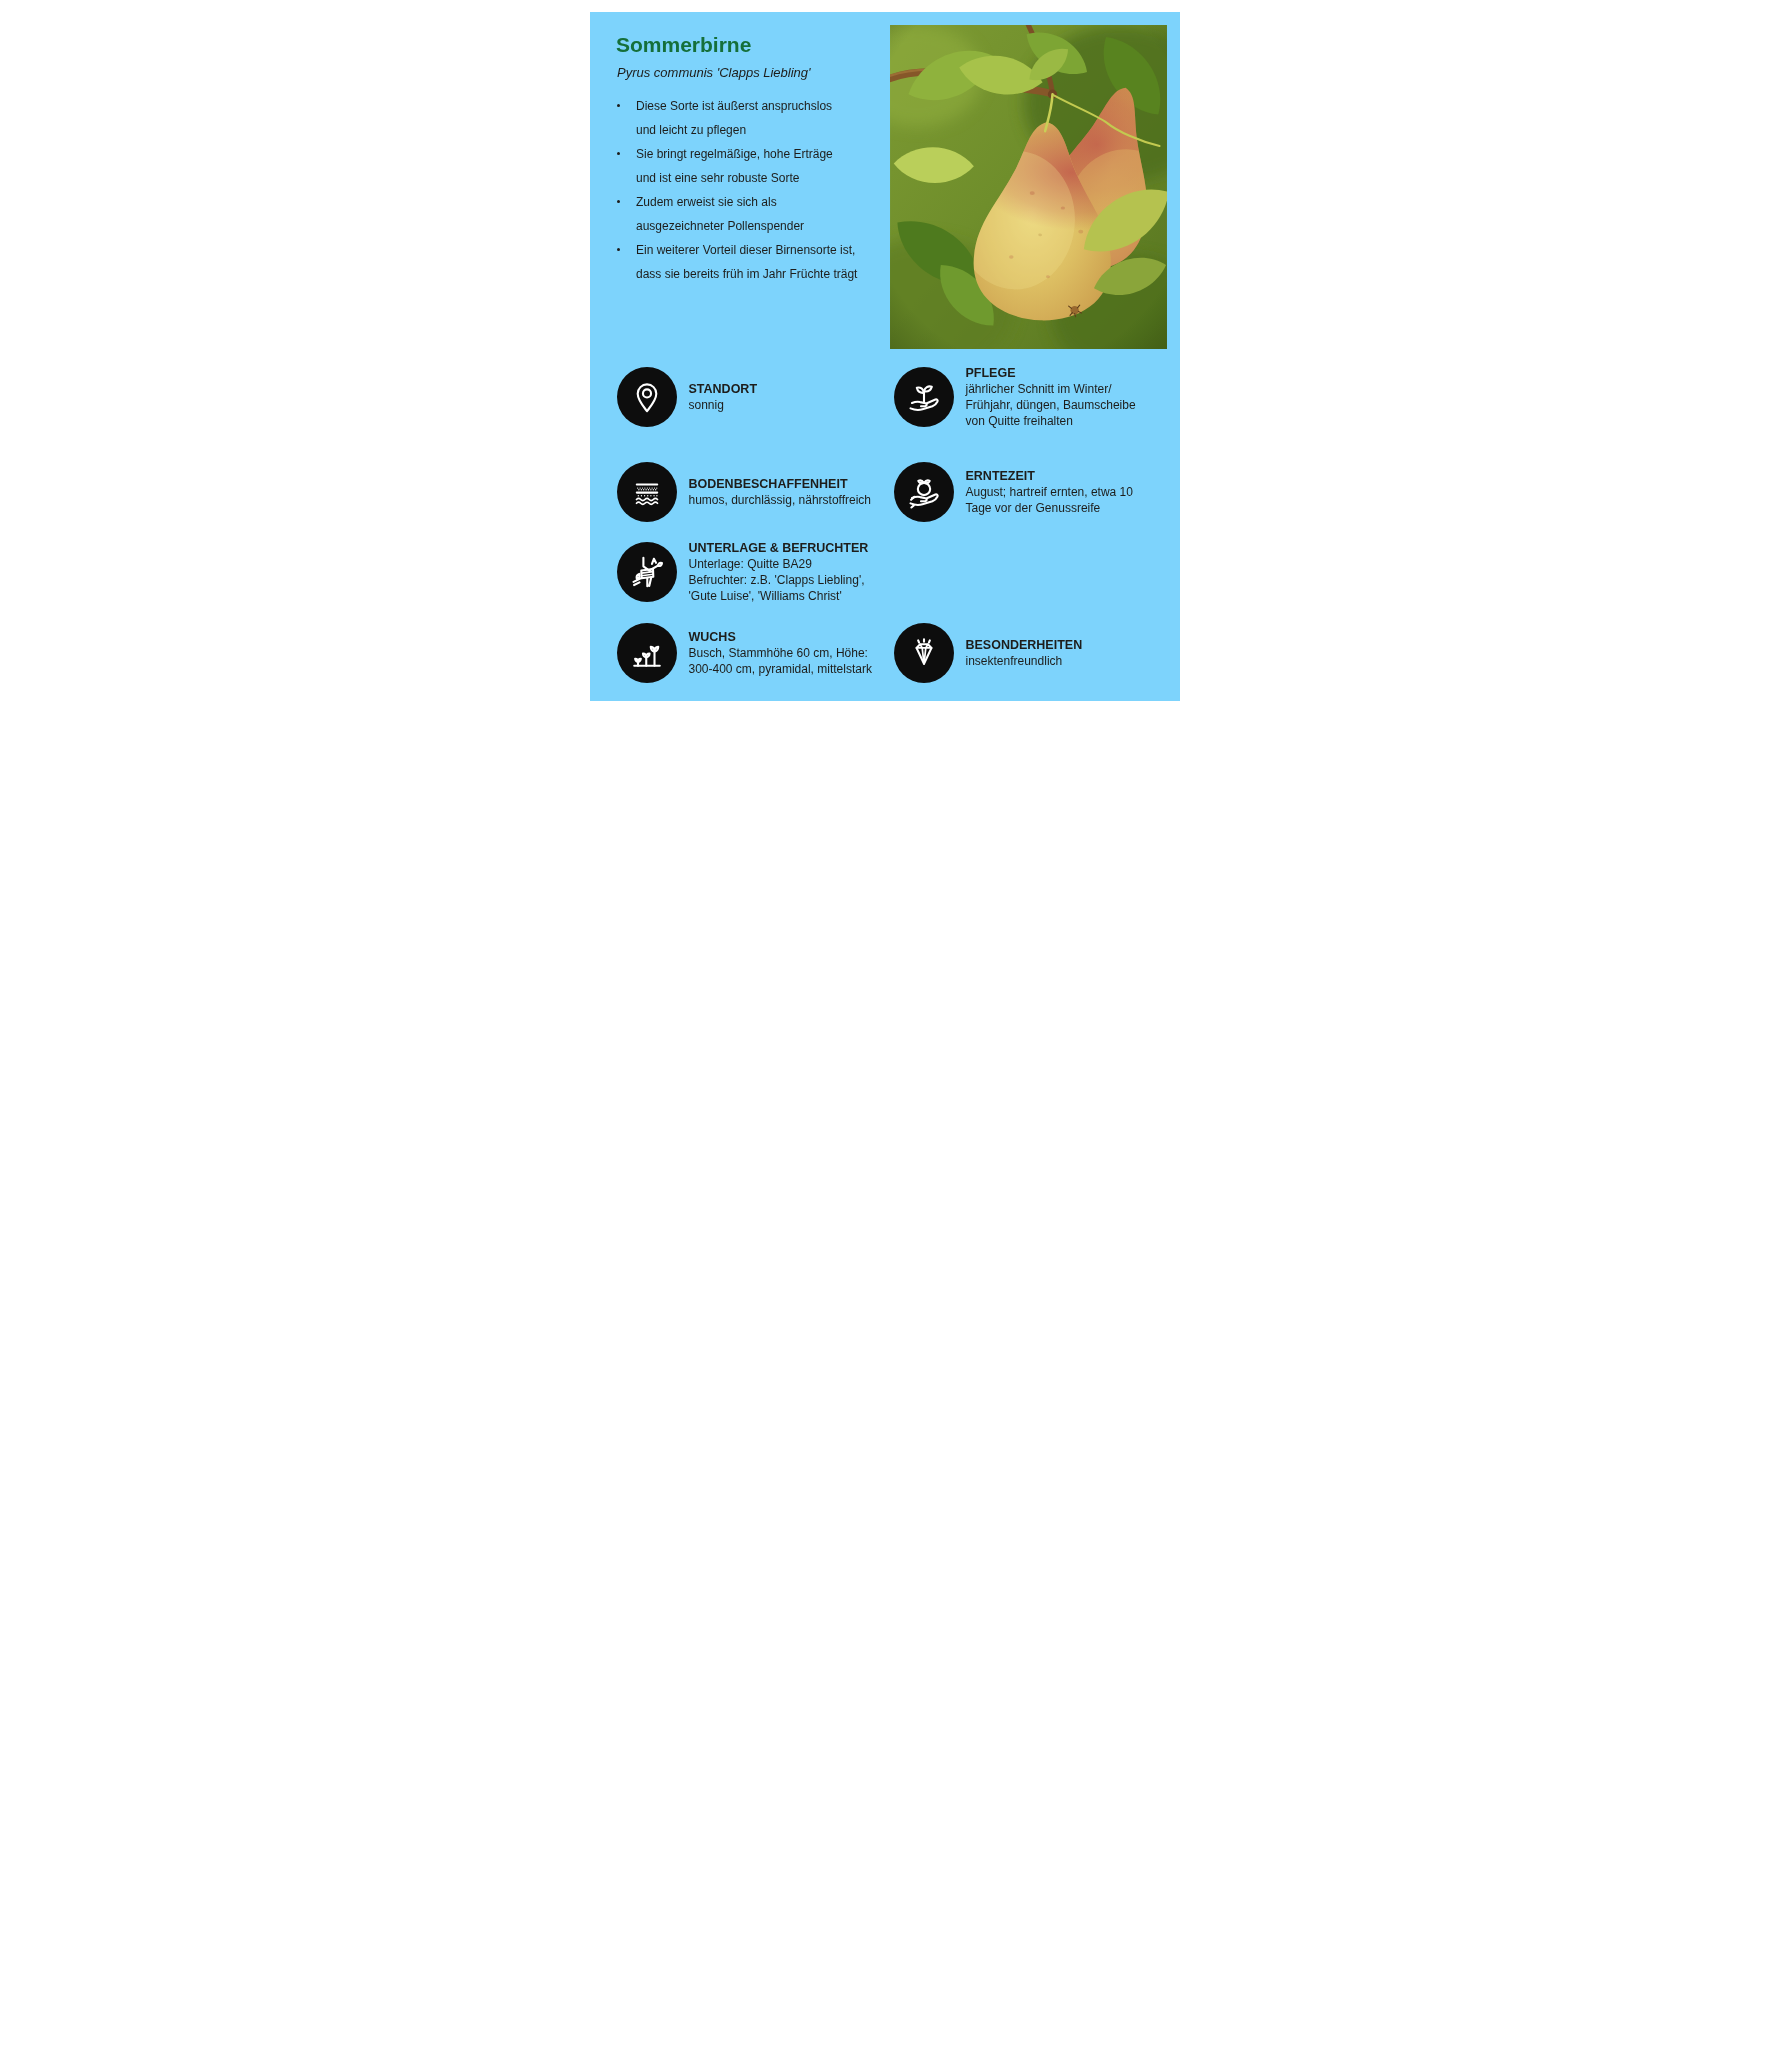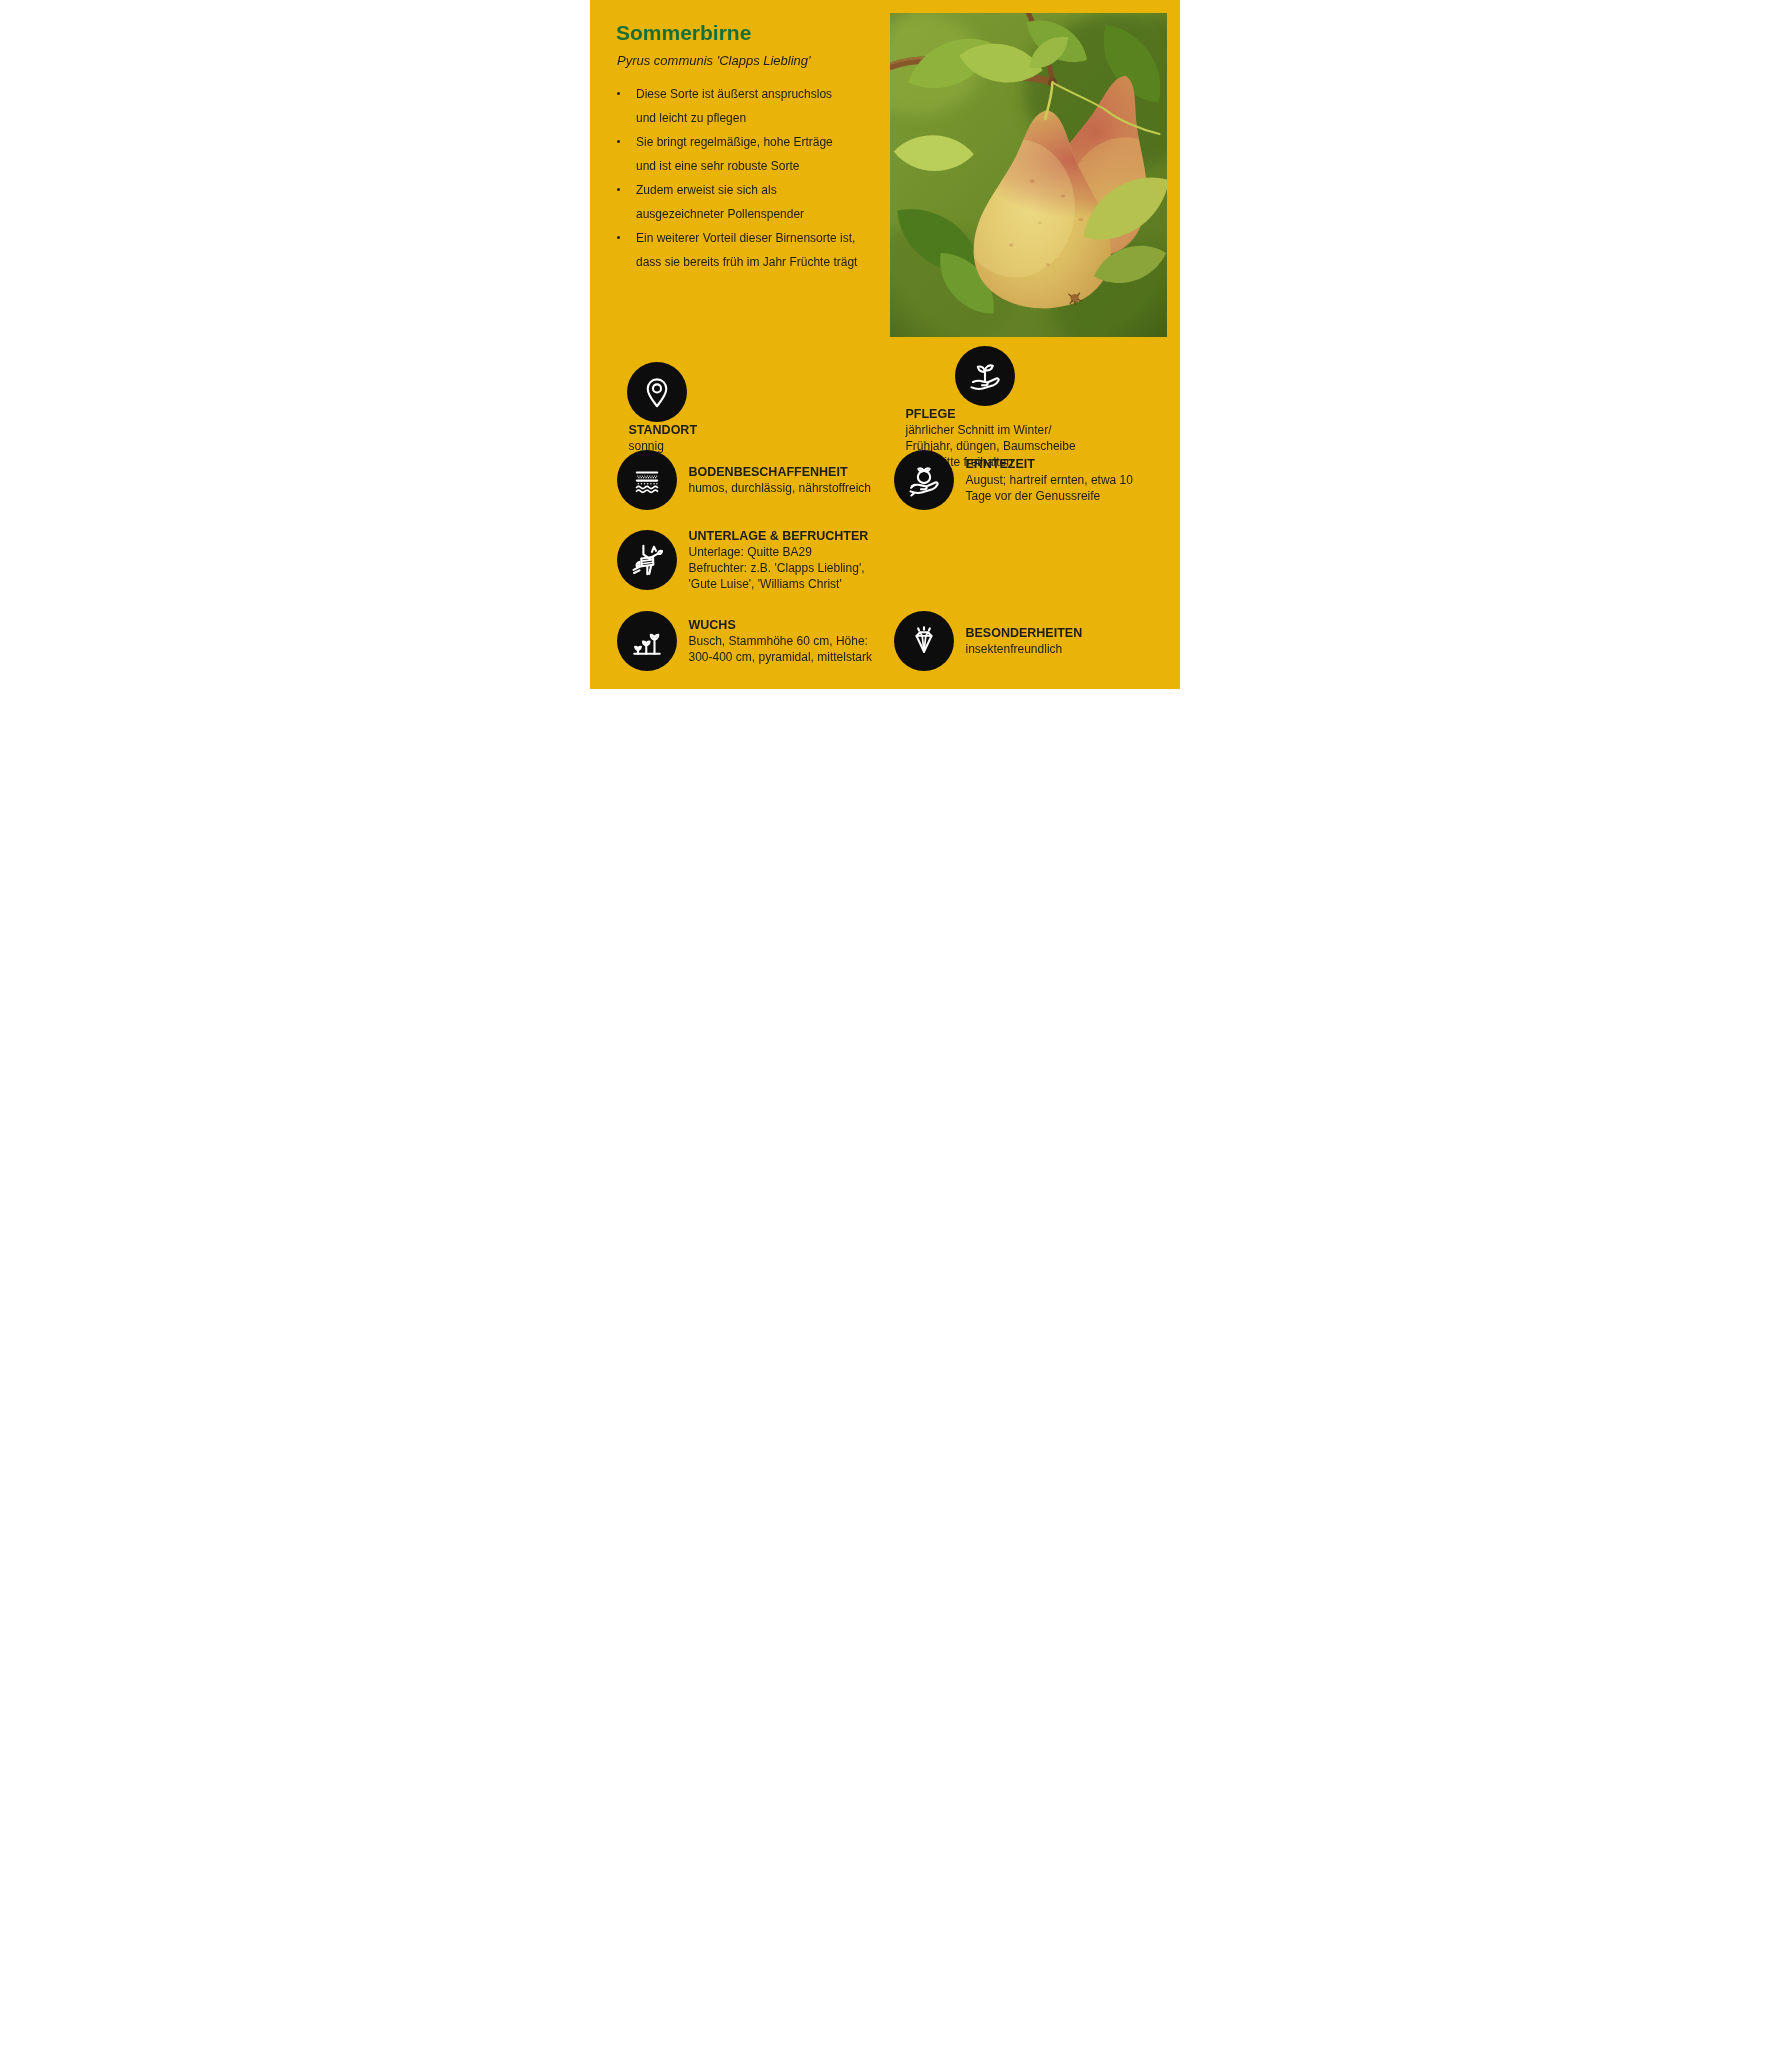--- a/index.html
+++ b/index.html
@@ -1,37 +1,37 @@
 <!DOCTYPE html>
 <html lang="de" style="font-size:7.4px"><head>
 <meta charset="utf-8">
 <style>
   html,body{margin:0;padding:0;background:#ffffff;}
   body{font-family:"Liberation Sans", sans-serif; color:#1d1d1b;}
-  .page{position:relative;width:590px;height:689px;margin:0 auto;background:#eab308;overflow:hidden;}
+  .page{position:relative;width:590px;height:689px;margin:12px auto;background:#7dd3fc;overflow:hidden;}
 
   
   .title{position:absolute;left:26px;top:22px;margin:0;font-size:21px;line-height:1.05;font-weight:700;color:#156f3a;letter-spacing:0;}
   .subtitle{position:absolute;left:27px;top:53px;margin:0;font-size:13px;font-style:italic;font-weight:400;color:#1d1d1b;}
 
   
   .bullets{position:absolute;left:26px;top:82px;width:258px;list-style:none;margin:0;padding:0;}
   .bullet-item{position:relative;padding-left:20px;}
   .bullet-dot{position:absolute;left:0.9px;top:10px;width:3.2px;height:3.2px;border-radius:50%;background:#1d1d1b;}
   .bullet-line{font-size:12px;line-height:24px;white-space:nowrap;}
 
   
   .photo-wrap{position:absolute;left:300px;top:13.4px;width:277px;height:324px;}
   .photo-wrap svg{display:block;}
 
   
   .info-block{position:absolute;display:flex;align-items:center;transform:translateY(-50%);}
   .info-block.col-left{left:27px;}
   .info-block.col-right{left:304px;}
-  .row-1{top:408px;flex-direction:column;} .row-2{top:480px;} .row-3{top:560px;} .row-4{top:641px;}
+  .row-1{top:385px;} .row-2{top:480px;} .row-3{top:560px;} .row-4{top:641px;}
   .icon-circle{flex:0 0 auto;width:60px;height:60px;border-radius:50%;background:#0d0d0d;display:flex;align-items:center;justify-content:center;}
   .icon-circle svg{width:36px;height:36px;}
   .info-text{margin-left:11.5px;}
   .info-label{font-size:12.5px;font-weight:700;line-height:16px;white-space:nowrap;}
   .info-line{font-size:12px;font-weight:400;line-height:16px;white-space:nowrap;}
 
   .ic{stroke:#ffffff;stroke-width:1.4;fill:none;stroke-linecap:round;stroke-linejoin:round;}
   .ic-thin{stroke:#ffffff;stroke-width:1.15;fill:none;stroke-linecap:round;stroke-linejoin:round;}
   .ic-fill{fill:#ffffff;stroke:none;}
 </style>

